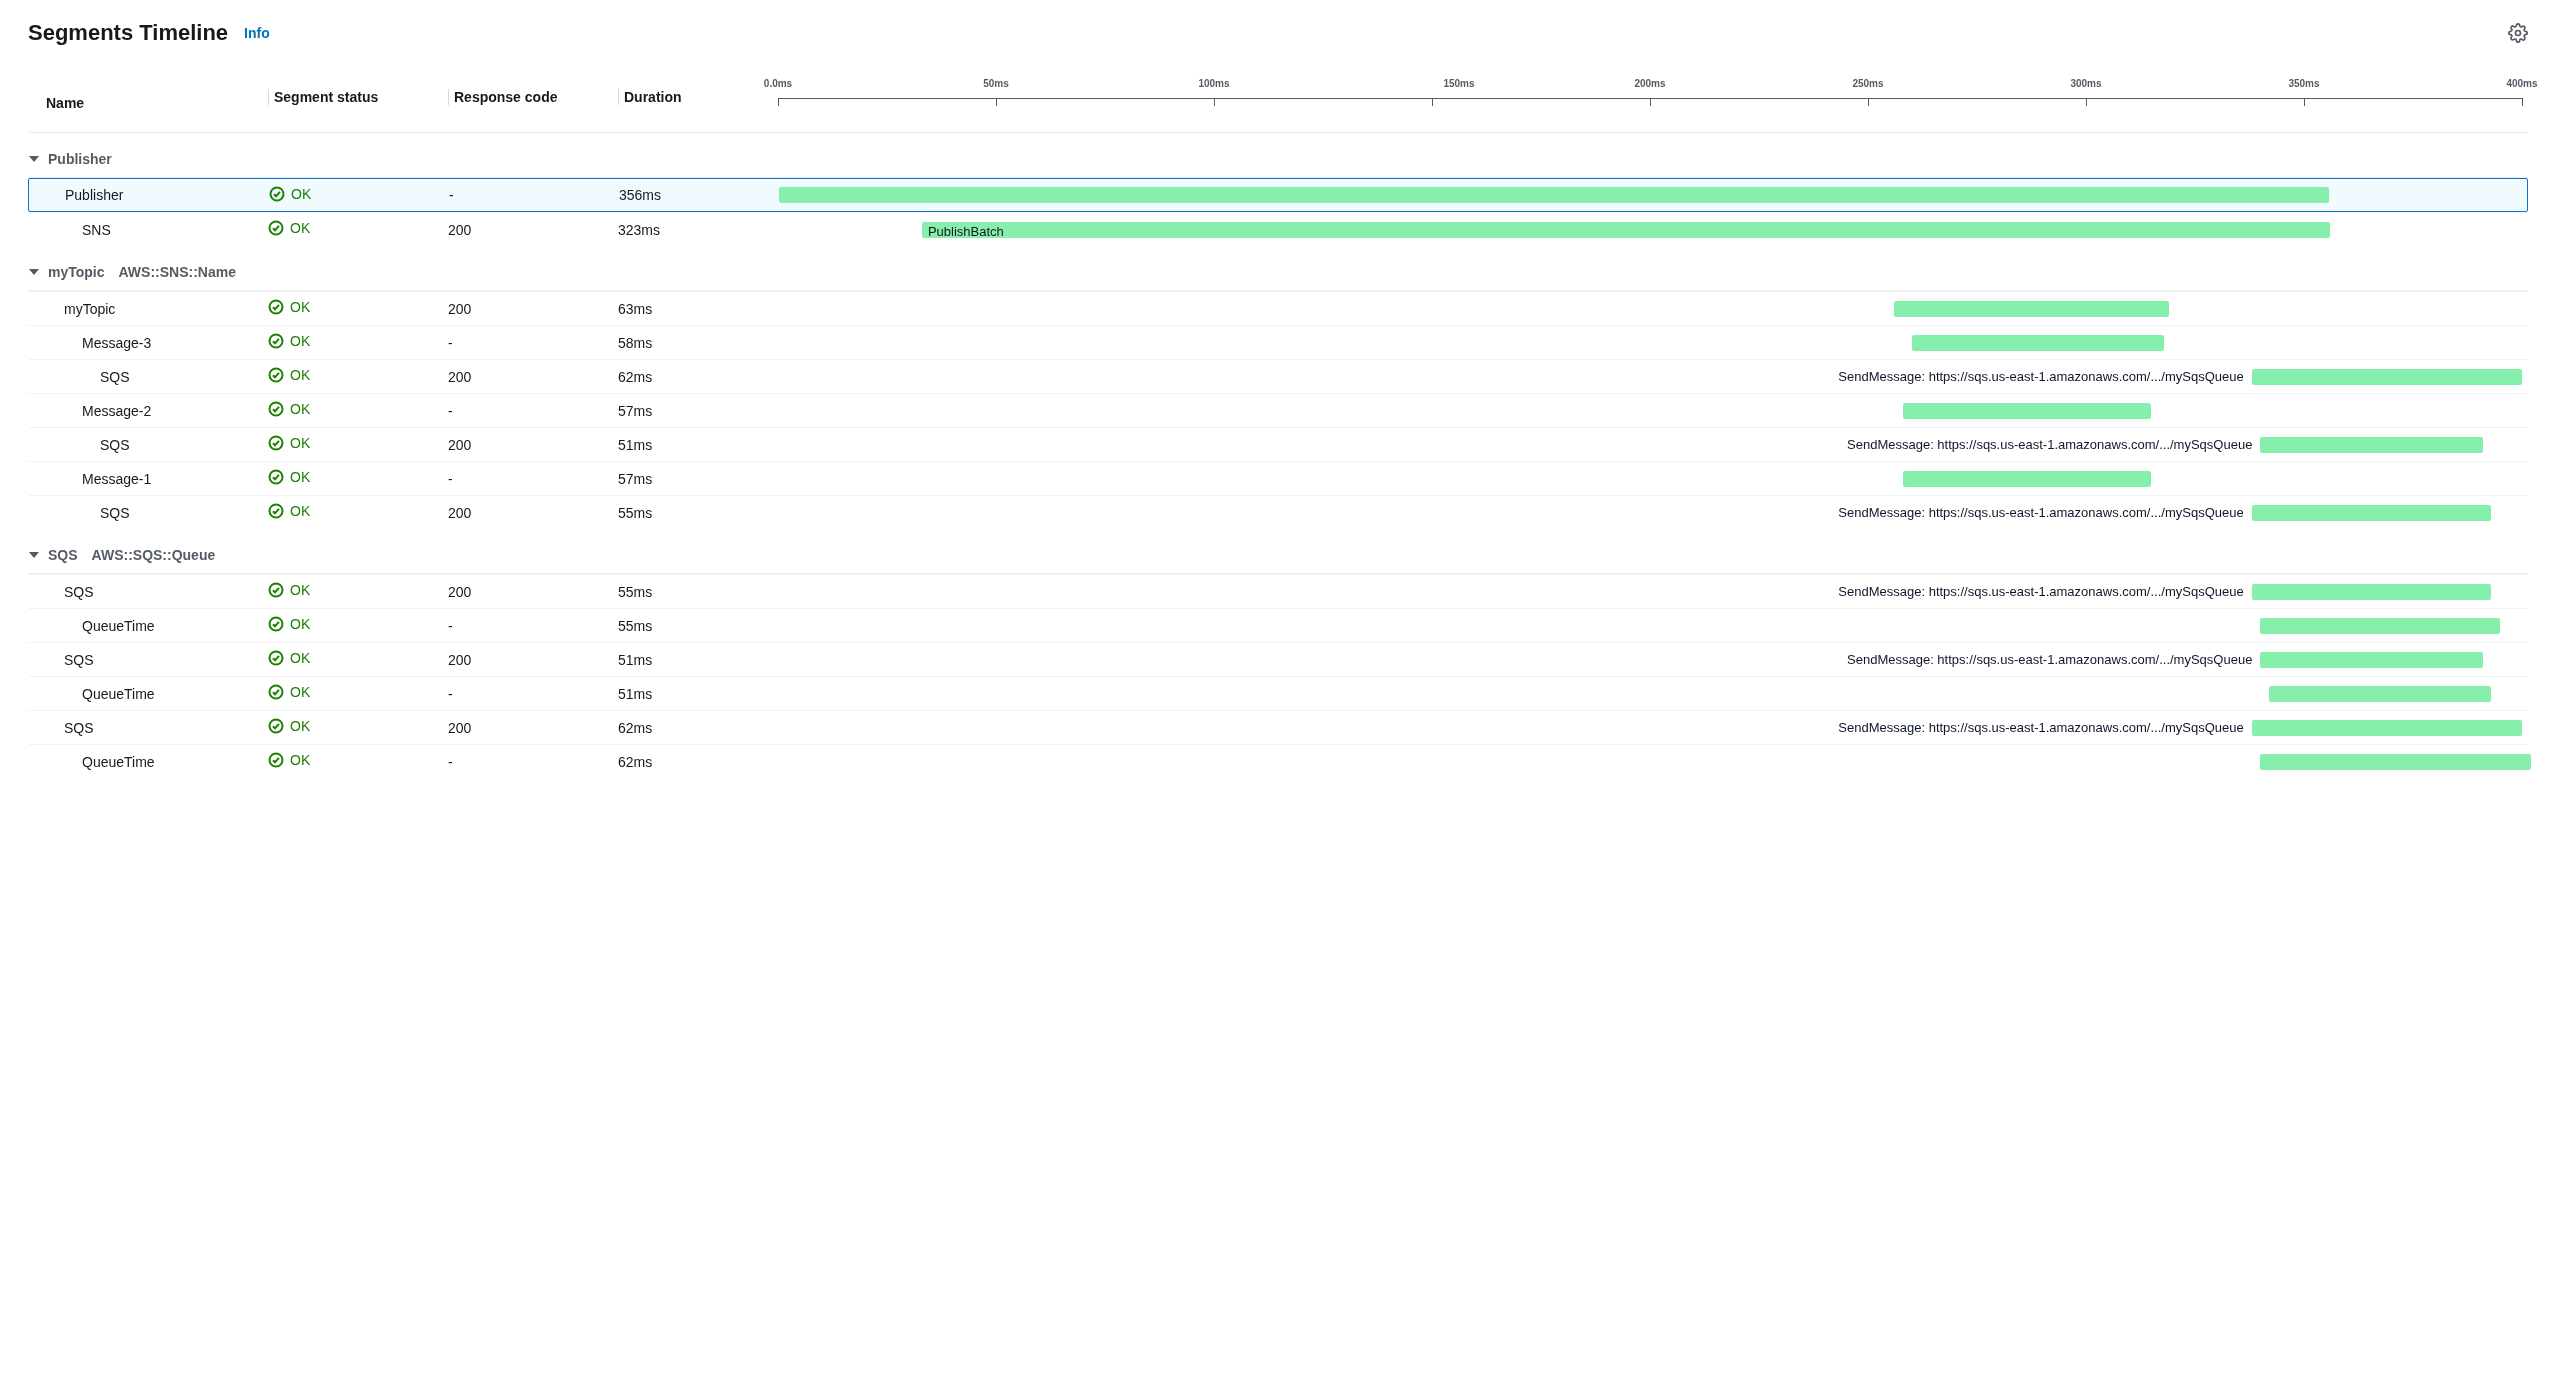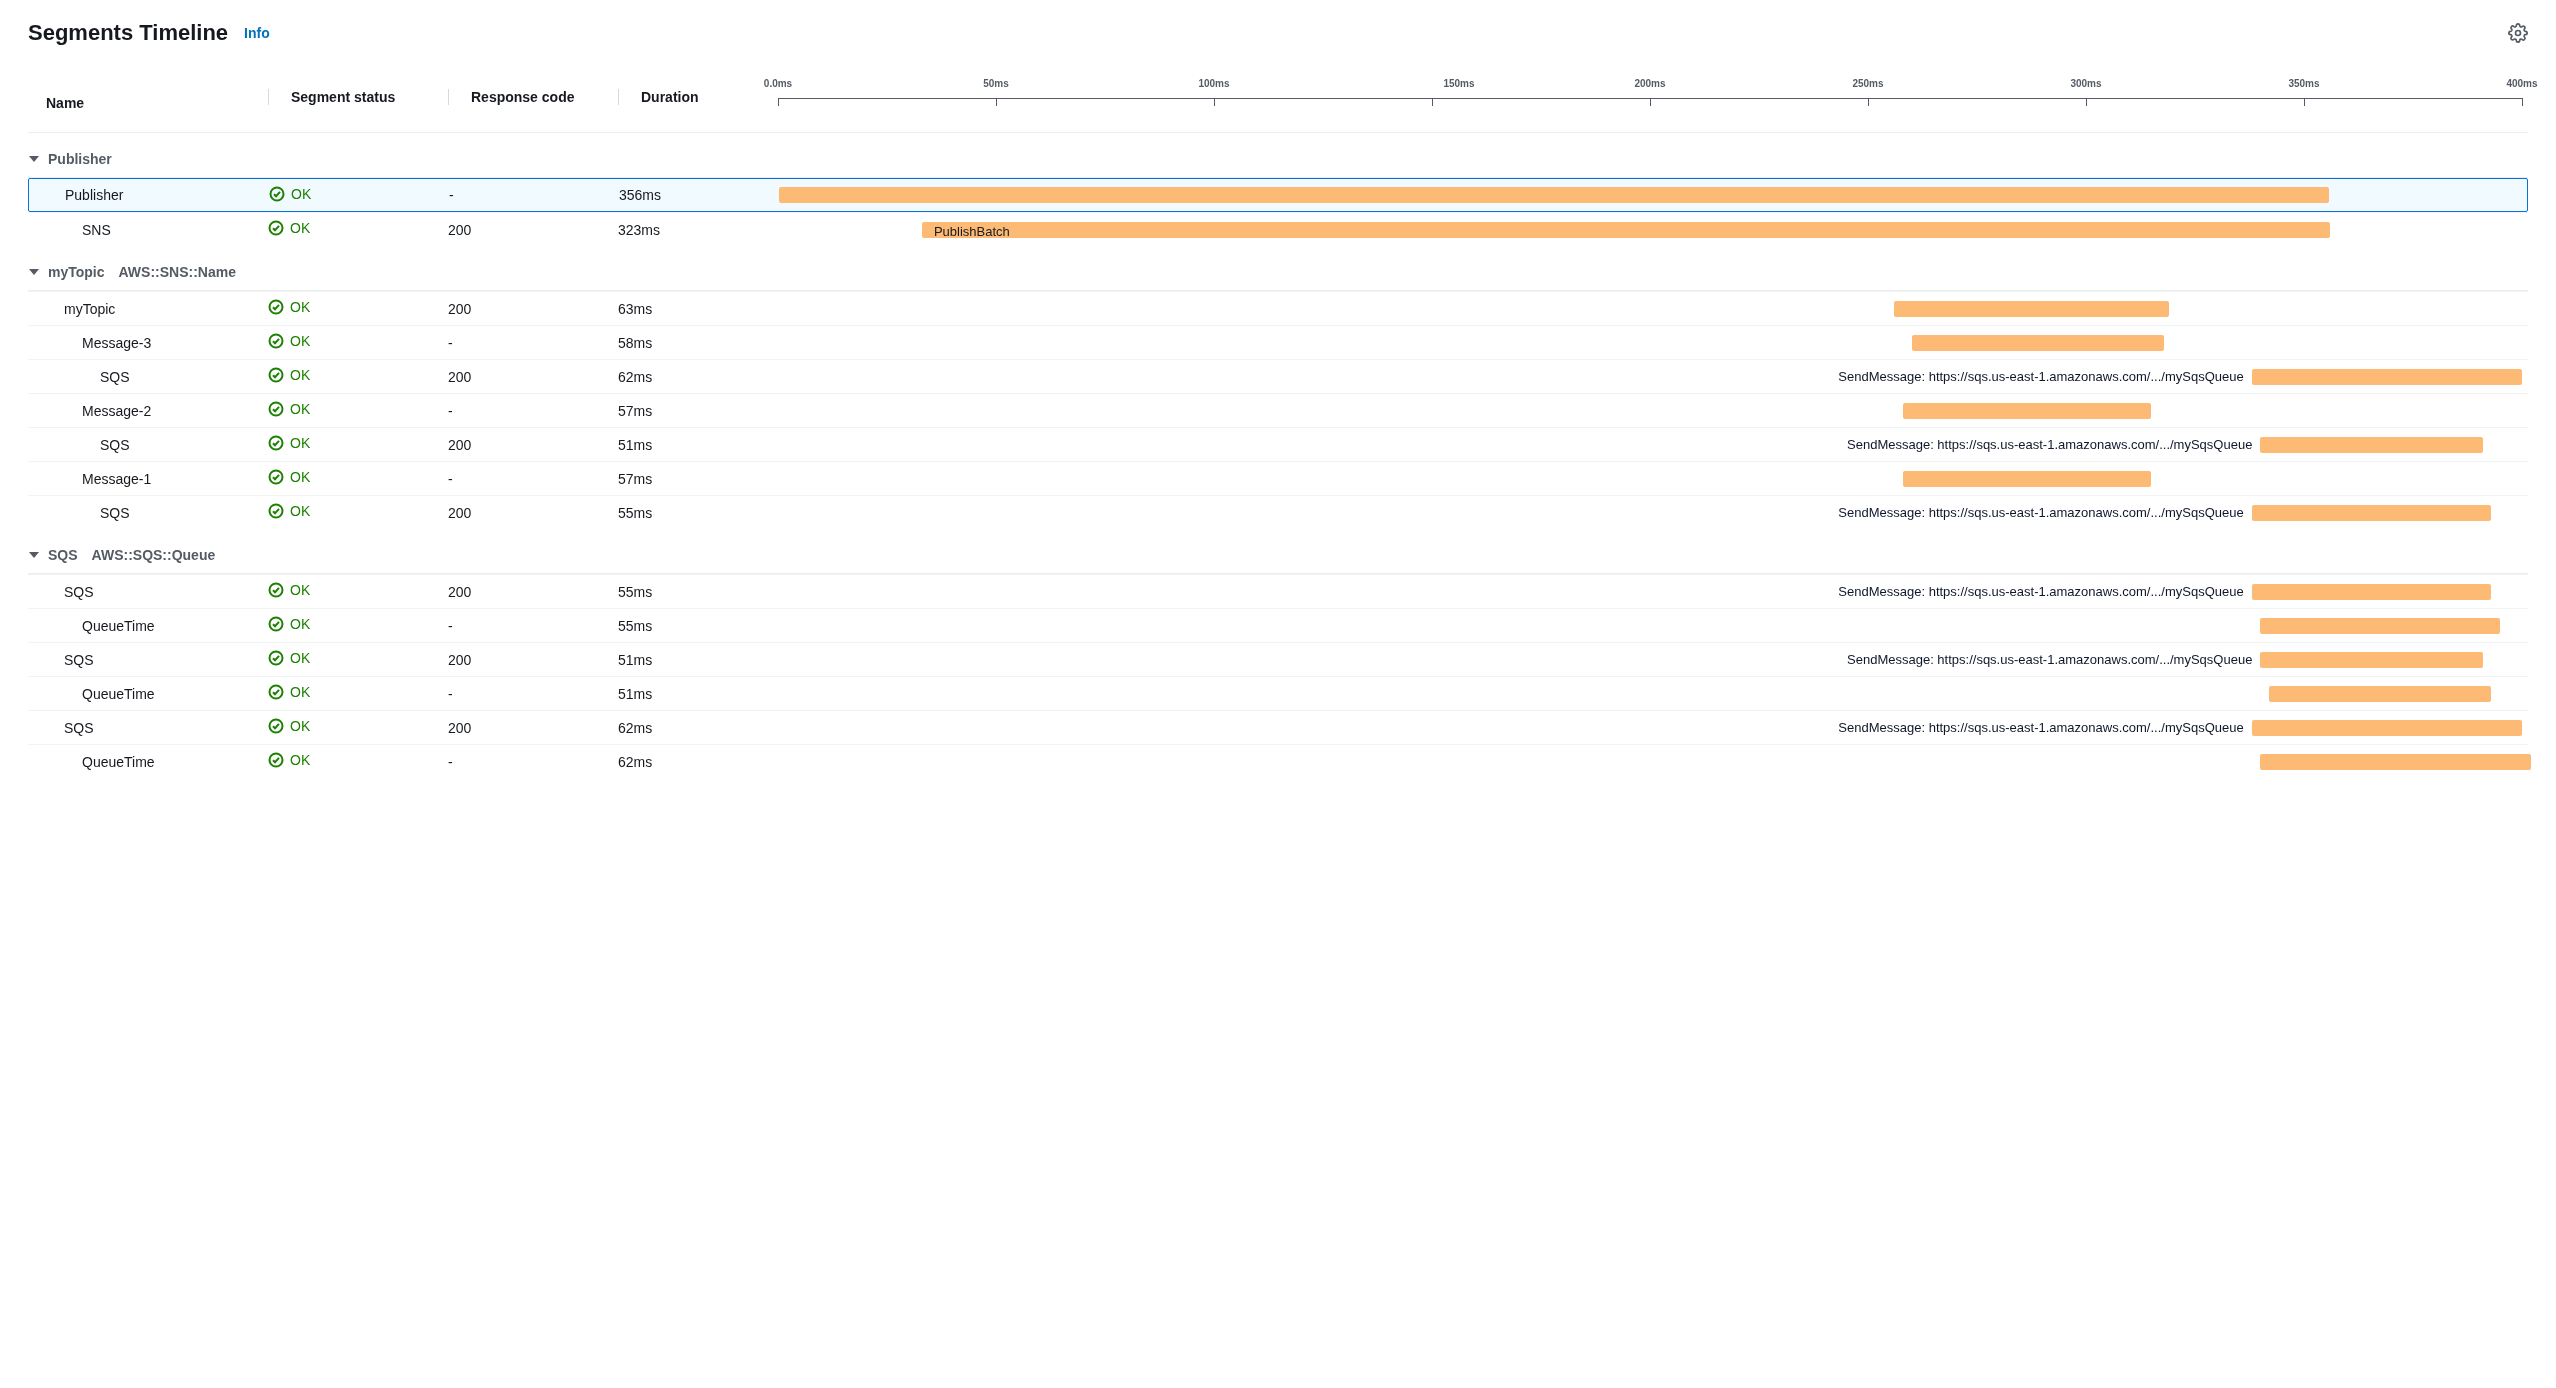--- a/index.html
+++ b/index.html
@@ -14,21 +14,21 @@
   .table { width: 100%; }
   .cols-head { display: flex; align-items: center; border-bottom: 1px solid #eaeded; padding: 6px 0 18px; }
 
   
   .col-name   { width: 240px; padding-left: 18px; }
   .col-status { width: 180px; }
   .col-resp   { width: 170px; }
   .col-dur    { width: 160px; }
   .col-tl     { flex: 1; position: relative; padding-right: 6px; }
 
-  .head .cell { font-weight: 700; color: #16191f; border-left: 1px solid #d5dbdb; padding-left: 22px; }
+  .head .cell { font-weight: 700; color: #16191f; border-left: 1px solid #d5dbdb; padding-left: 5px; }
   .head .col-name { border-left: none; padding-left: 18px; margin-top: 12px; }
 
   .axis-wrap { position: relative; height: 34px; }
   .axis-line { position: absolute; left: 0; right: 0; top: 18px; border-top: 1px solid #545b64; }
   .tick { position: absolute; top: 18px; width: 1px; height: 8px; background: #545b64; }
   .tick-lbl { position: absolute; top: -2px; transform: translateX(-50%); font-size: 10px; color: #545b64; white-space: nowrap; }
 
   .group-head { display: flex; align-items: center; padding: 18px 0 10px; border-bottom: 1px solid #eaeded; font-weight: 700; color: #545b64; }
   .group-head .caret { margin-right: 8px; display: inline-flex; cursor: pointer; }
   .group-sub { margin-left: 14px; font-weight: 600; color: #545b64; }
@@ -39,21 +39,21 @@
   .row .col-name { color: #16191f; font-weight: 400; }
   .indent-1 { padding-left: 36px; }
   .indent-2 { padding-left: 54px; }
   .indent-3 { padding-left: 72px; }
 
   .status-cell { display: inline-flex; align-items: center; color: #1d8102; font-weight: 400; }
   .status-icon { display: inline-flex; margin-right: 6px; }
   .resp-cell, .dur-cell { color: #16191f; }
 
   .bar-lane { position: relative; height: 20px; }
-  .bar { position: absolute; top: 2px; height: 16px; background: #fdba74; border-radius: 2px; padding-left: 6px; }
+  .bar { position: absolute; top: 2px; height: 16px; background: #86efac; border-radius: 2px; }
   .bar-label { position: absolute; top: 0; height: 20px; display: flex; align-items: center; font-size: 13px; color: #0f172a; white-space: nowrap; }
   .bar-label.inside { left: 0; padding-left: 6px; color: #16191f; }
   .bar-label.left-of { right: 100%; justify-content: flex-end; padding-right: 8px; }
 </style>
 </head>
 <body>
 
 <div class="page">
 
   <div class="header-row">

